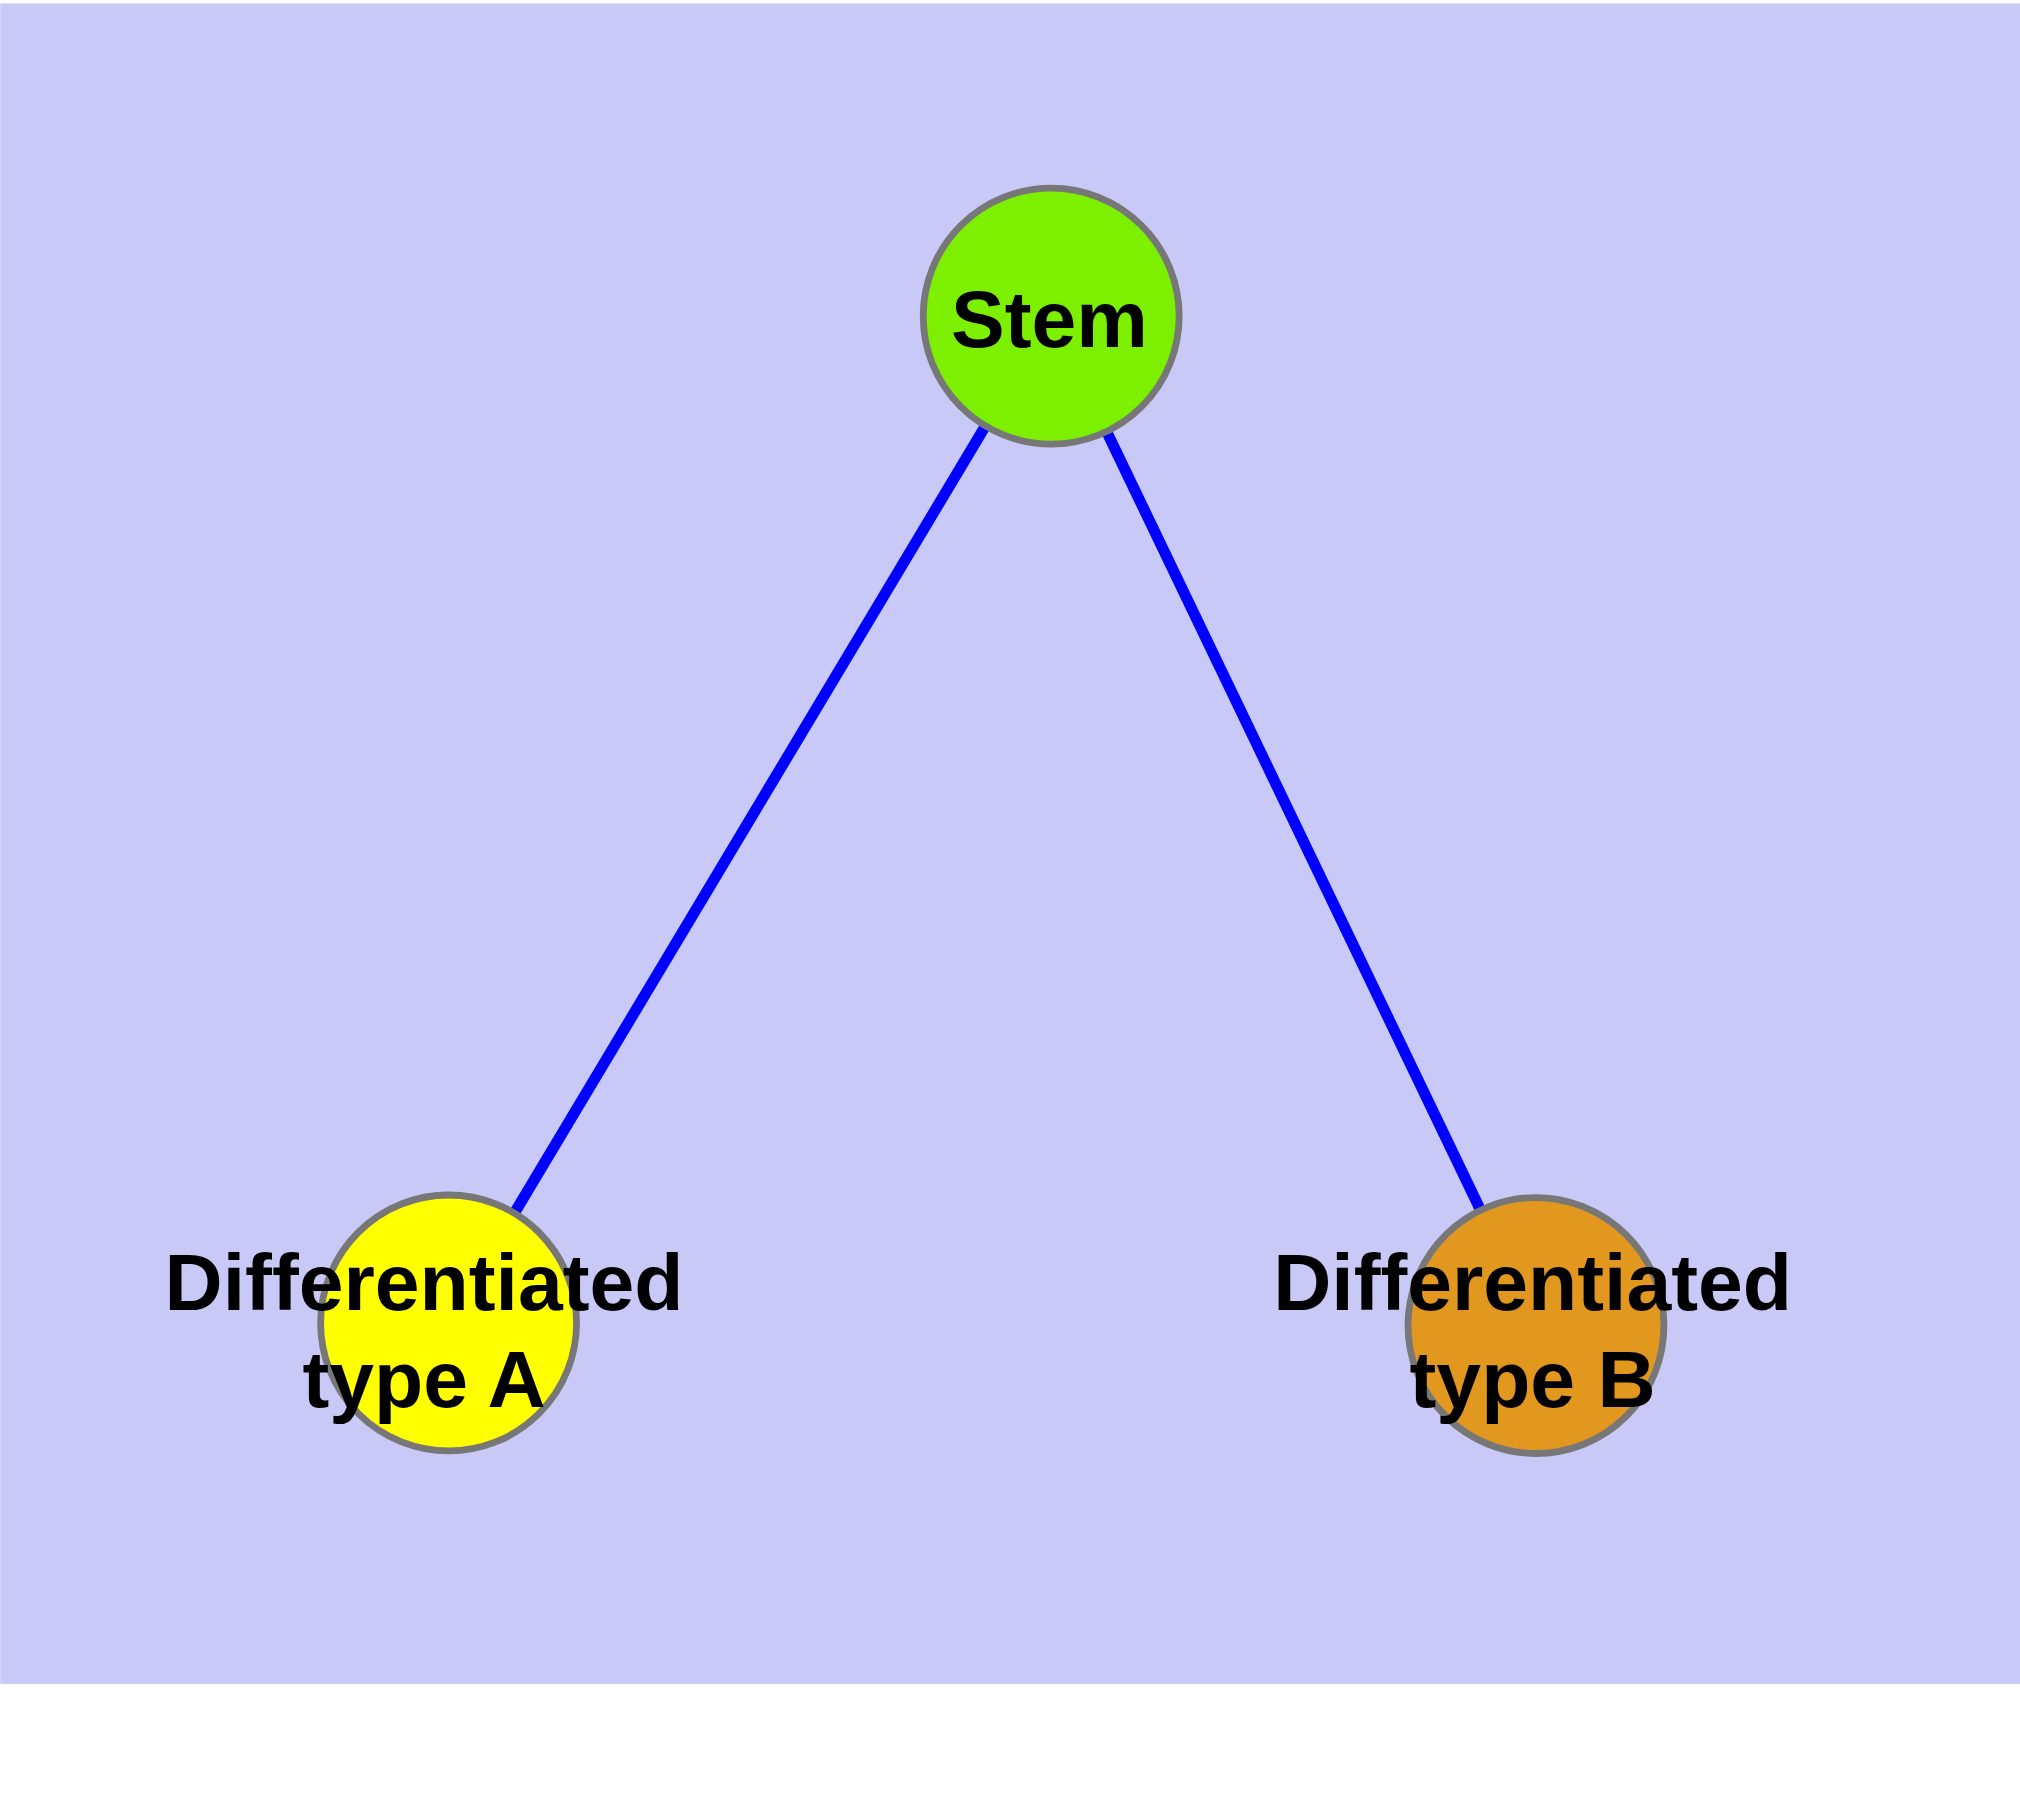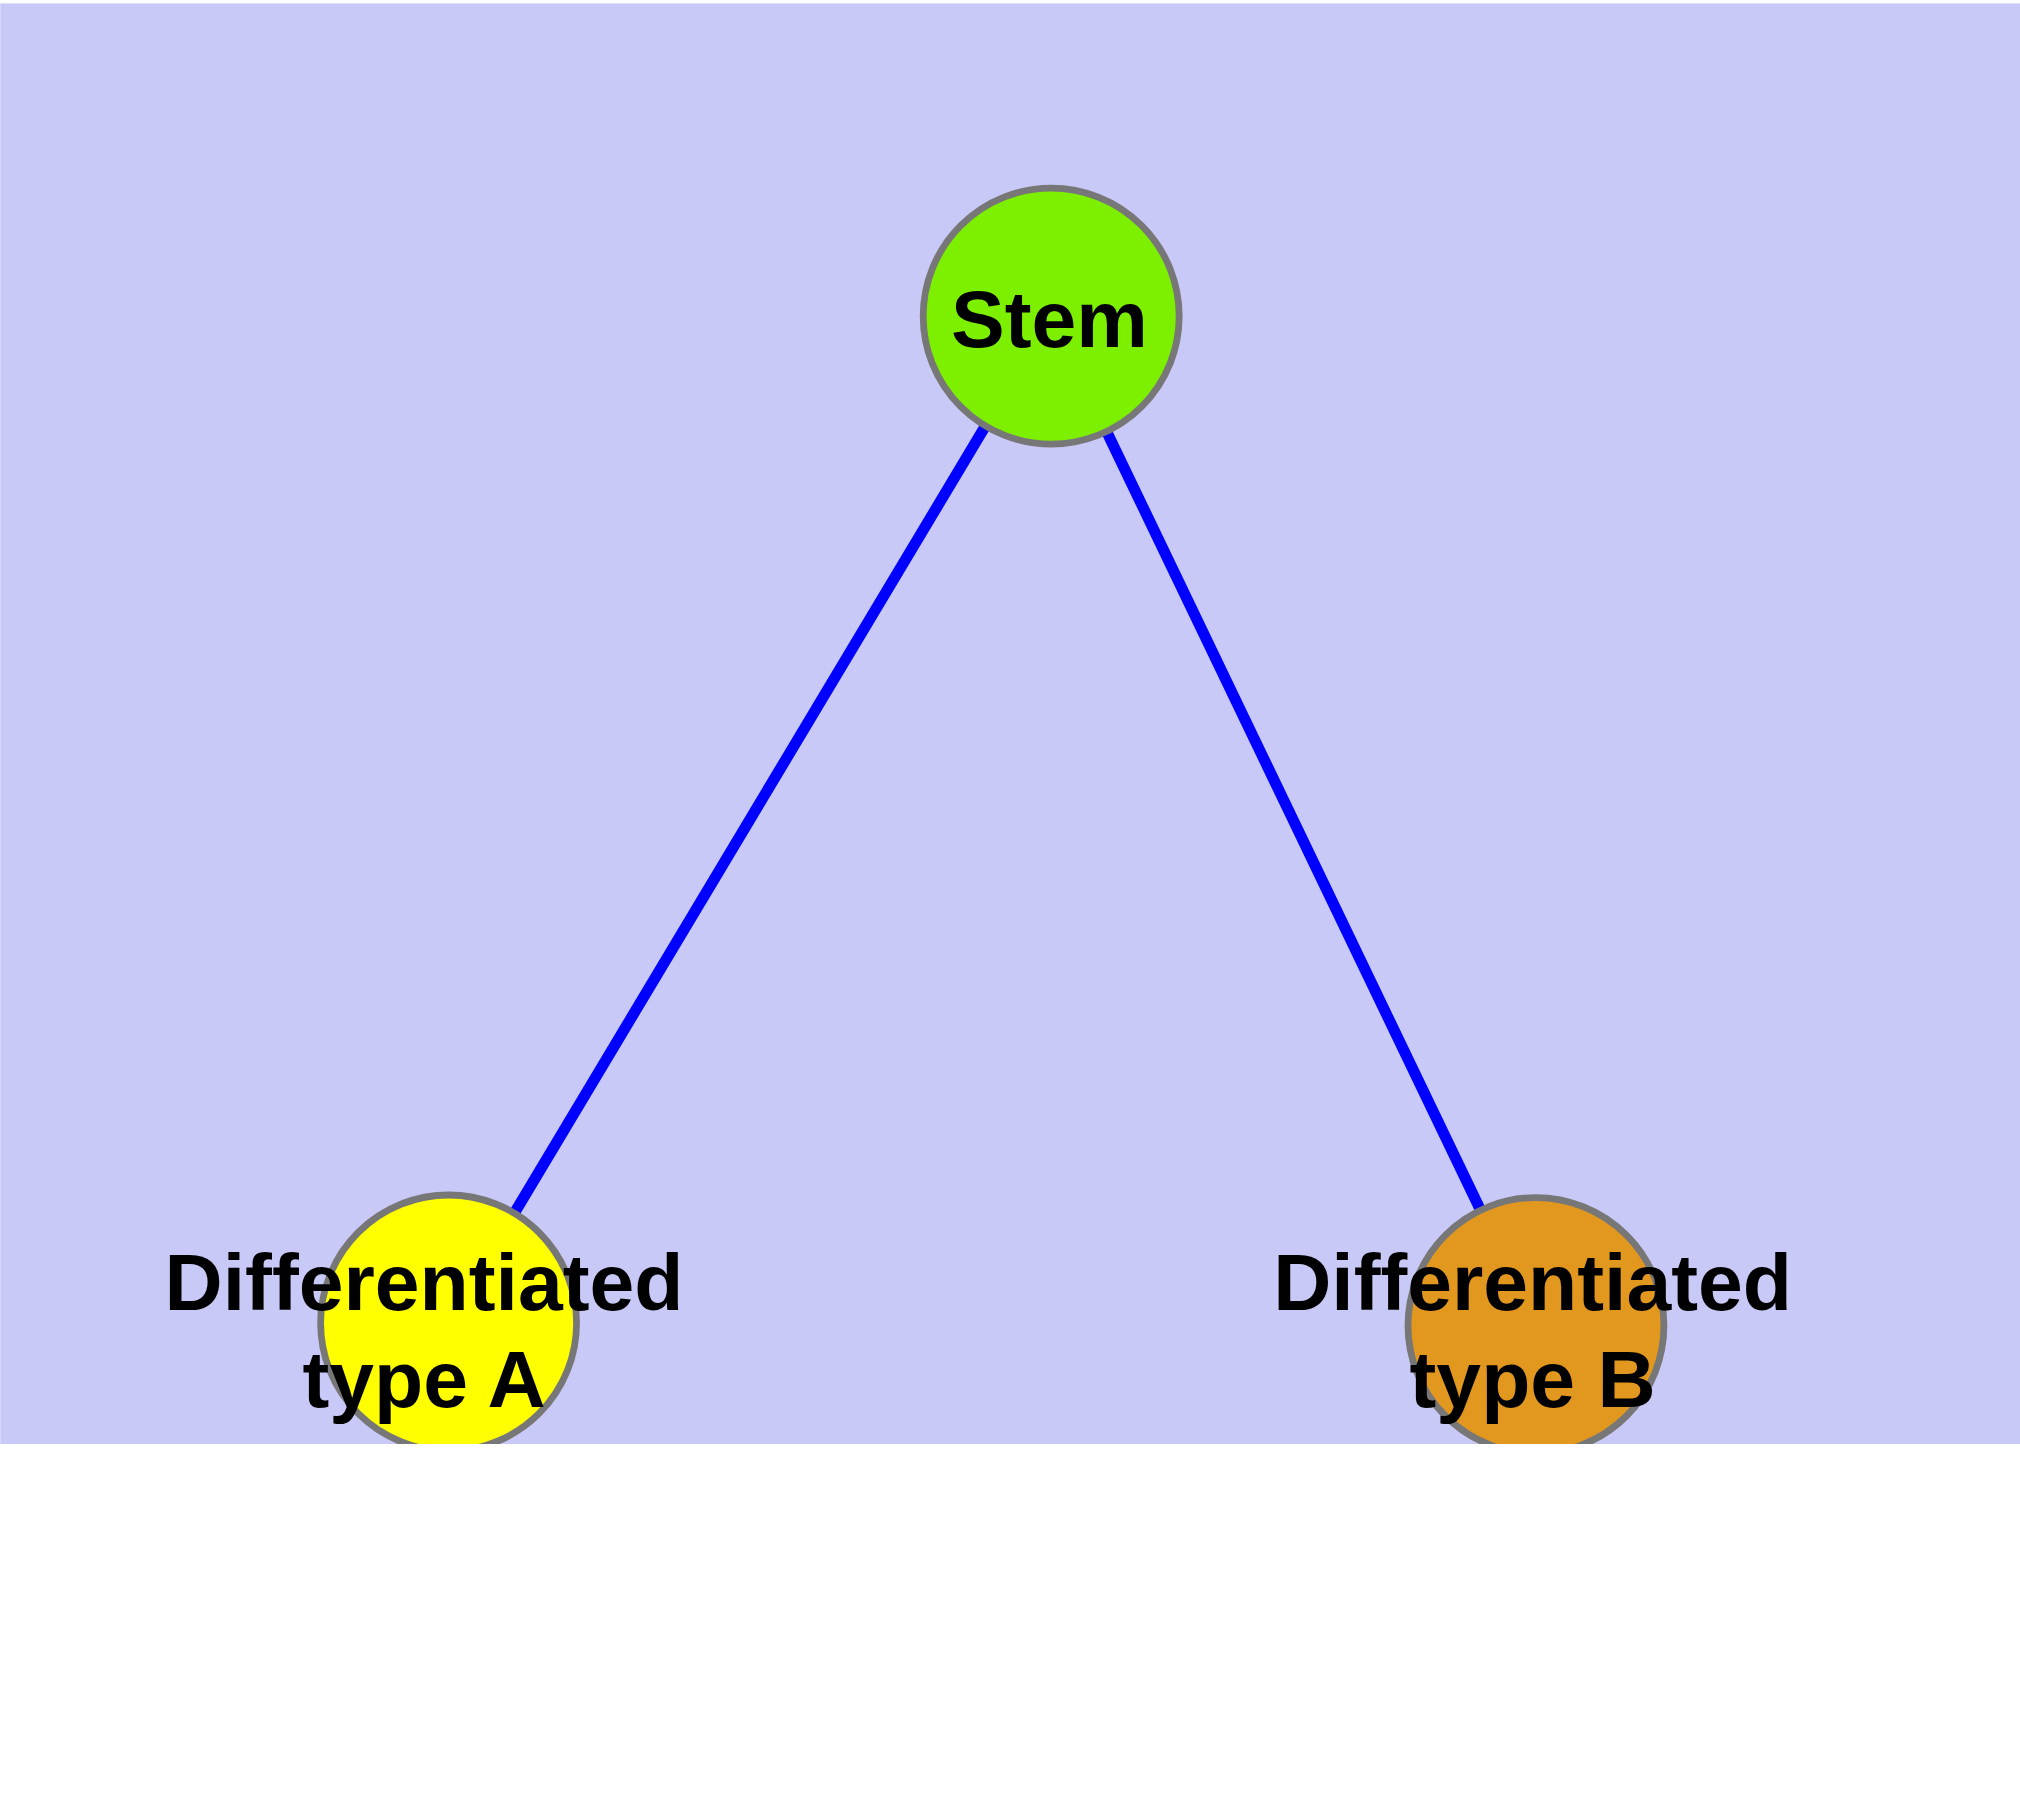--- a/index.html
+++ b/index.html
@@ -3,21 +3,21 @@
 <meta charset="utf-8">
 <style>
   html, body {
     margin: 0;
     padding: 0;
     background: #ffffff;
   }
   .stage {
     position: relative;
     width: 2021px;
-    height: 1444px;
+    height: 1684px;
     background: #ffffff;
     overflow: hidden;
   }
   svg.graph {
     display: block;
     width: 2021px;
     height: 1812px;
   }
   .node-label, .stem-label {
     font-family: "Liberation Sans", "DejaVu Sans", sans-serif;

